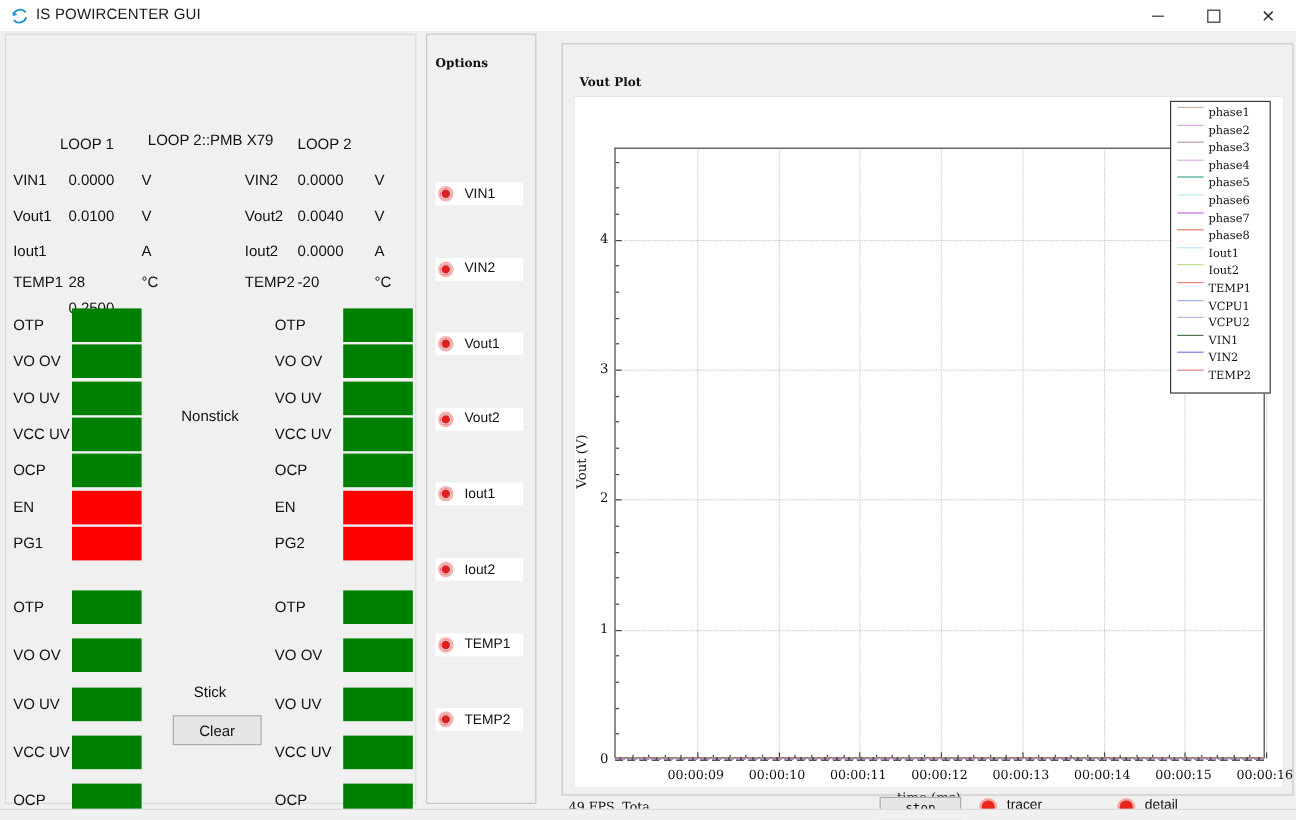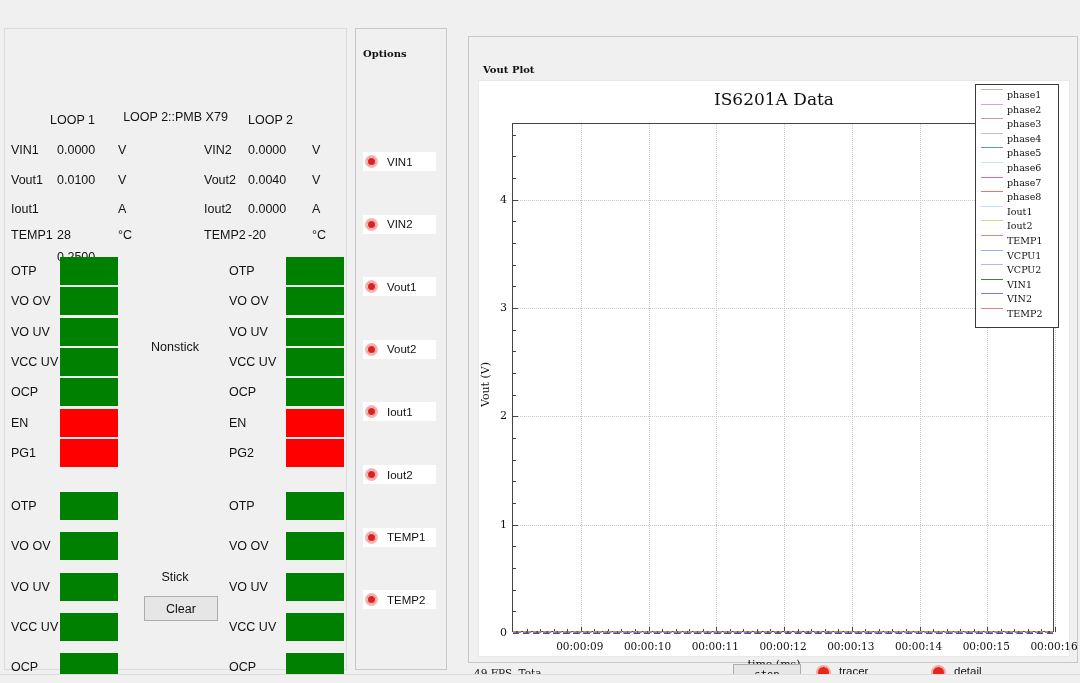--- a/index.html
+++ b/index.html
@@ -112,20 +112,37 @@
   .sb-lbl{font-size:11.5px;color:#121212;margin-left:8px;white-space:nowrap;}
 
   .bottom-strip{position:absolute;left:0;top:648px;width:1080px;height:9px;background:#f0f0f0;
                 border-top:1px solid #dcdcdc;}
 </style>
 </head>
 <body>
 
 <div id="app">
 
+  <div class="titlebar">
+    <svg class="tb-icon" viewBox="0 0 16 16">
+      <path d="M13.2 4.6A6.2 6.2 0 0 0 2.2 7.4" fill="none" stroke="#1e90d2" stroke-width="1.7"></path>
+      <path d="M2.8 11.4A6.2 6.2 0 0 0 13.6 9" fill="none" stroke="#1e90d2" stroke-width="1.7"></path>
+      <path d="M1.2 4.2l1.4 3.6 3.4-1.6z" fill="#1e90d2"></path>
+    </svg>
+    <div class="tb-title">IS POWIRCENTER GUI</div>
+    <div class="wbtn" id="w-min">
+      <span class="glyph-min"></span>
+    </div>
+    <div class="wbtn" id="w-max">
+      <span class="glyph-max"></span>
+    </div>
+    <div class="wbtn close" id="w-close">
+      <span class="glyph-close">✕</span>
+    </div>
+  </div>
 
   <div class="client">
 
     <div class="left-panel">
       <div class="hdr-line" id="hdr2">LOOP 2::PMB X79</div>
       <div class="loop-lbl" id="loop1">LOOP 1</div>
       <div class="loop-lbl" id="loop2">LOOP 2</div>
 
       <div id="meas-host">
           <div class="meas m-name" style="left: 6px; top: 114px;">VIN1</div>
@@ -243,21 +260,20 @@
         <div class="opt-item" style="top: 564.2px;">
           <span class="led" style="background: rgb(224, 32, 32);"></span>
           <span class="opt-lbl">TEMP2</span>
         </div>
       </div>
 
     <div class="plot-panel"></div>
     <div class="grpbox-title" id="plot-title-lbl">Vout Plot</div>
 
     <div class="canvas">
-      <div class="chart-title">IS6201A Data</div>
       <div class="axes" id="axes">
           <div class="gridv" style="left: 67.75px;"></div>
           <div class="tick-x" style="left: 67.75px;"></div>
           <div class="gridv" style="left: 135.5px;"></div>
           <div class="tick-x" style="left: 135.5px;"></div>
           <div class="gridv" style="left: 203.25px;"></div>
           <div class="tick-x" style="left: 203.25px;"></div>
           <div class="gridv" style="left: 271px;"></div>
           <div class="tick-x" style="left: 271px;"></div>
           <div class="gridv" style="left: 338.75px;"></div>

